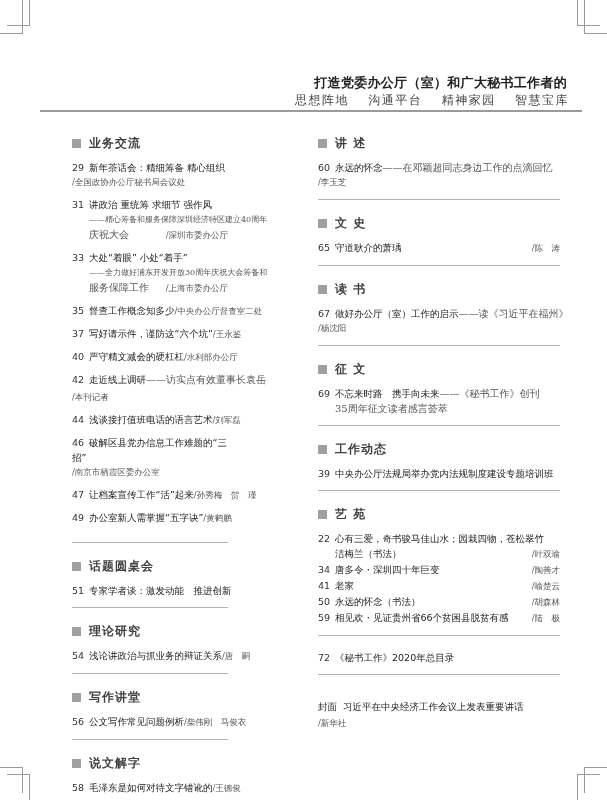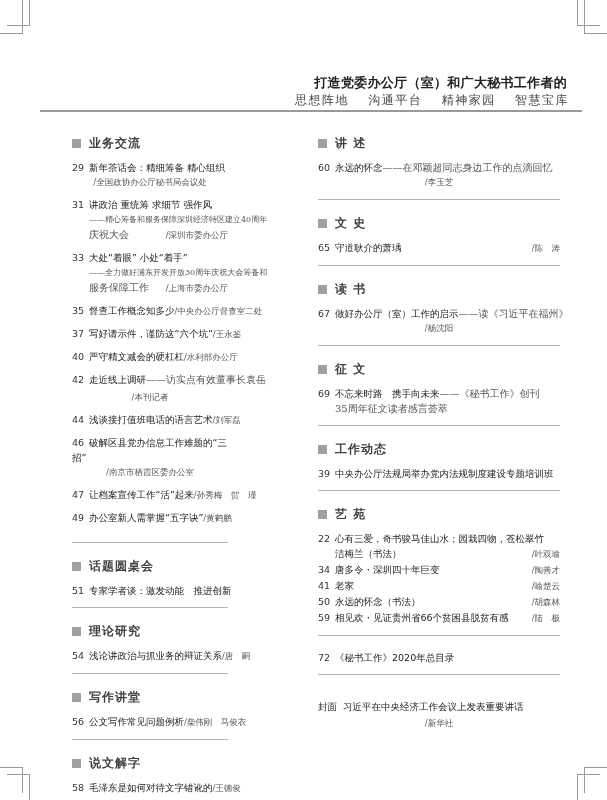--- a/index.html
+++ b/index.html
@@ -29,21 +29,21 @@
   .section { position:relative; }
   .sec-head { display:flex; align-items:center; height:18px; margin-bottom:8px; }
   .sec-square { width:9px; height:9px; background:#a0a0a0; margin-right:8px; flex:0 0 auto; }
   .sec-title { font-size:12px; font-weight:bold; color:#404040; letter-spacing:1px; }
   .entry { font-size:9.5px; line-height:15px; color:#222; position:relative; }
   .entry .pg { display:inline-block; width:17px; color:#333; }
   .entry .ttl { color:#222; }
   .entry .sub { font-family:"DejaVu Serif", "Liberation Serif", serif; font-size:10px; color:#555; }
   .entry .indent { padding-left:17px; }
   .auth { font-family:"DejaVu Serif", "Liberation Serif", serif; font-size:8.5px; color:#555; }
-  .right { text-align:center; }
+  .right { text-align:left; }
   .row { display:flex; justify-content:space-between; align-items:baseline; white-space:nowrap; }
   .divider { height:1px; background:#b4b4b4; margin:9px 0 14px 0; }
   .gap { height:7px; }
 </style>
 </head>
 <body>
 
 <div class="crop crop-tl-a"></div>
 <div class="crop crop-tl-b"></div>
 <div class="crop crop-tr-a"></div>

